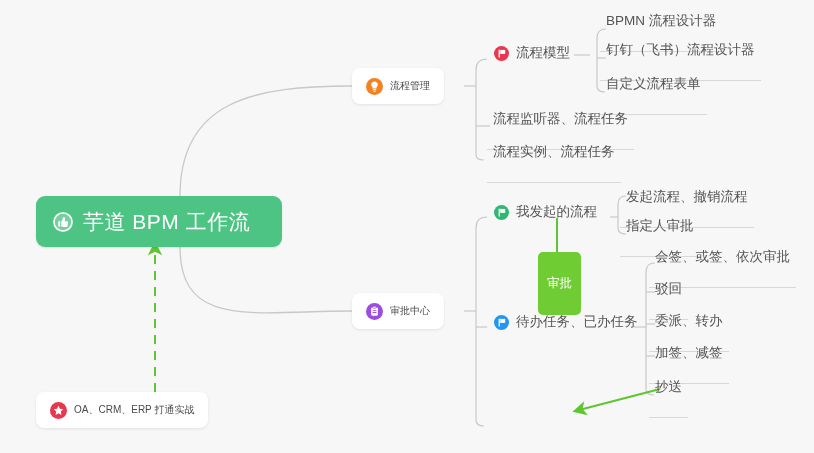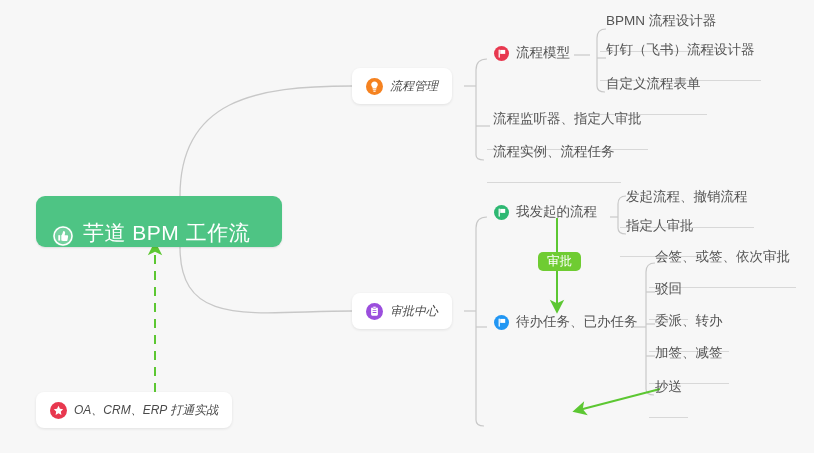--- a/index.html
+++ b/index.html
@@ -11,36 +11,36 @@
   }
   #canvas { position: relative; width: 814px; height: 453px; }
 
   svg.links { position: absolute; inset: 0; width: 814px; height: 453px; pointer-events: none; }
 
   
   .root-node {
     position: absolute; left: 36px; top: 196px;
     width: 246px; height: 51px;
     background: #4ec484; border-radius: 9px;
-    display: flex; align-items: flex-end; gap: 9px;
+    display: flex; align-items: center; gap: 9px;
     padding: 0 16px;
     box-shadow: 0 1px 2px rgba(0,0,0,.10);
   }
   .root-label { color: #ffffff; font-size: 21px; letter-spacing: .5px; white-space: nowrap; }
 
   
   .branch-node {
     position: absolute;
     background: #ffffff; border-radius: 8px;
     height: 36px; display: flex; align-items: center; gap: 7px;
     padding: 0 14px;
     box-shadow: 0 1px 3px rgba(0,0,0,.09);
     white-space: nowrap;
   }
-  .branch-label { color: #4a4a4a; font-size: 12px; font-style: italic; }
+  .branch-label { color: #4a4a4a; font-size: 10px; }
 
   #branch-flow  { left: 352px; top: 68px; }
   #branch-appr  { left: 352px; top: 293px; }
   #node-oa      { left: 36px;  top: 392px; }
 
   
   .sub-node {
     position: absolute; display: flex; align-items: center; gap: 7px;
     white-space: nowrap;
   }
@@ -55,21 +55,21 @@
     color: #555555; font-size: 13.5px;
     padding: 0 6px 21px 6px;
     border-bottom: 1px solid #d8d8d8;
   }
 
   
   .tag-approve {
     position: absolute; left: 538px; top: 252px;
     background: #6fcc32; border-radius: 5px;
     color: #ffffff; font-size: 12.5px;
-    padding: 1px 9px;
+    padding: 23px 9px;
     white-space: nowrap;
   }
 
   
   .icon { display: inline-flex; align-items: center; justify-content: center; flex: none; }
   .icon svg { display: block; }
 </style>
 </head>
 <body>
 
@@ -207,21 +207,21 @@
         <path d="M6.2,3.9 L11.2,3.9 L11.2,7.9 L6.2,7.9 Z" fill="#ffffff"></path>
       </svg>
     </span>
     <span class="sub-label">我发起的流程</span>
   </div>
 
   <div class="leaf" style="left:600px; top:12px;">BPMN 流程设计器</div>
   <div class="leaf" style="left:600px; top:41px;">钉钉（飞书）流程设计器</div>
   <div class="leaf" style="left:600px; top:75px;">自定义流程表单</div>
 
-  <div class="leaf" style="left:487px; top:110px;">流程监听器、指定人审批</div>
+  <div class="leaf" style="left:487px; top:110px;">流程监听器、流程任务</div>
   <div class="leaf" style="left:487px; top:143px;">流程实例、流程任务</div>
 
   <div class="leaf" style="left:620px; top:188px;">发起流程、撤销流程</div>
   <div class="leaf" style="left:620px; top:217px;">指定人审批</div>
 
   <div class="leaf" style="left:649px; top:248px;">会签、或签、依次审批</div>
   <div class="leaf" style="left:649px; top:280px;">驳回</div>
   <div class="leaf" style="left:649px; top:312px;">委派、转办</div>
   <div class="leaf" style="left:649px; top:344px;">加签、减签</div>
   <div class="leaf" style="left:649px; top:378px;">抄送</div>

